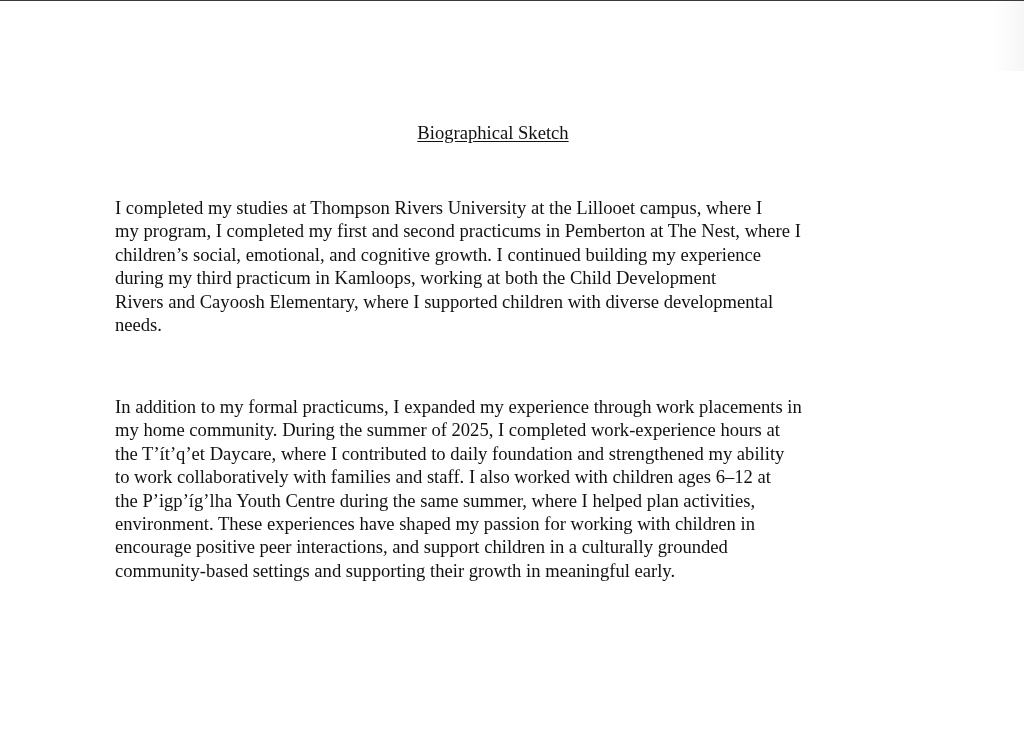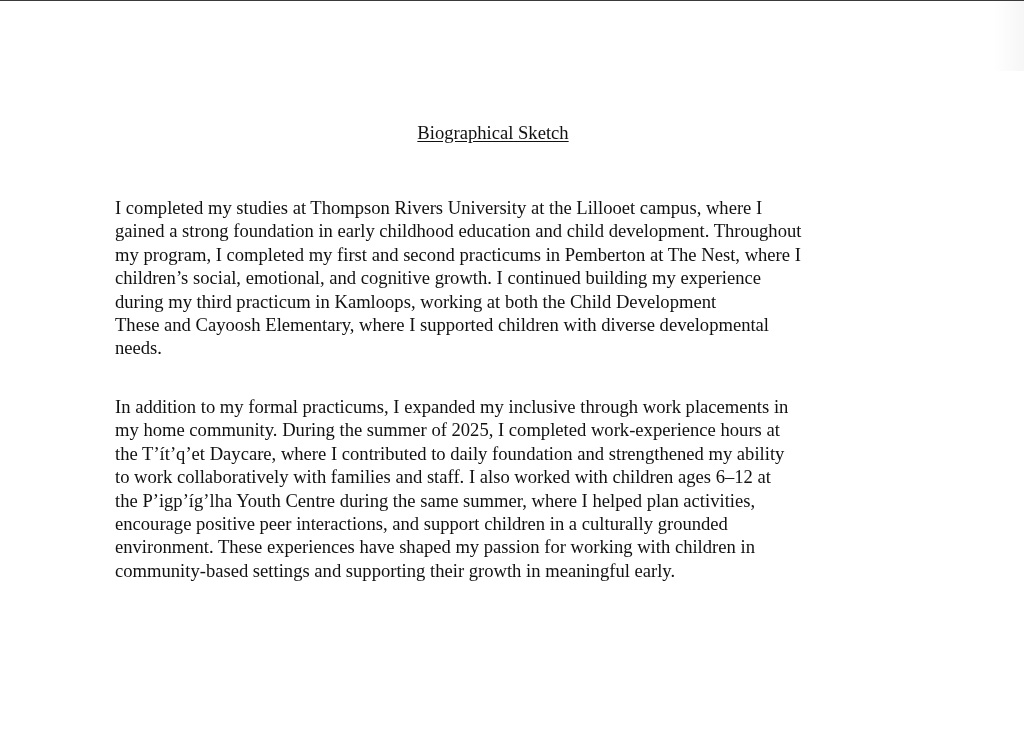--- a/index.html
+++ b/index.html
@@ -72,31 +72,30 @@
 
 <div class="frame">
   <div class="top-edge"></div>
   <div class="right-shade"></div>
 
   <div class="page">
     <div class="title">Biographical Sketch</div>
 
     <div class="para para1">
         <span class="line"><span>I completed my studies at Thompson Rivers University at the Lillooet campus, where I</span></span>
-        <span class="line"><span>gained a strong foundation in early childhood education and child development. Throughout</span></span>
         <span class="line"><span>my program, I completed my first and second practicums in Pemberton at </span><span class="it">The Nest</span><span>, where I</span></span>
         <span class="line"><span>children’s social, emotional, and cognitive growth. I continued building my experience</span></span>
         <span class="line"><span>during my third practicum in Kamloops, working at both the </span><span class="it">Child Development</span></span>
-        <span class="line"><span class="it">These</span><span> and </span><span class="it">Cayoosh Elementary</span><span>, where I supported children with diverse developmental</span></span>
+        <span class="line"><span class="it">Rivers</span><span> and </span><span class="it">Cayoosh Elementary</span><span>, where I supported children with diverse developmental</span></span>
         <span class="line"><span>needs.</span></span>
       </div>
     <div class="para para2">
-        <span class="line"><span>In addition to my formal practicums, I expanded my inclusive through work placements in</span></span>
+        <span class="line"><span>In addition to my formal practicums, I expanded my experience through work placements in</span></span>
         <span class="line"><span>my home community. During the summer of 2025, I completed work-experience hours at</span></span>
         <span class="line"><span>the </span><span class="it">T’ít’q’et Daycare</span><span>, where I contributed to daily foundation and strengthened my ability</span></span>
         <span class="line"><span>to work collaboratively with families and staff. I also worked with children ages 6–12 at</span></span>
         <span class="line"><span>the </span><span class="it">P’igp’íg’lha Youth Centre</span><span> during the same summer, where I helped plan activities,</span></span>
+        <span class="line"><span>environment. These experiences have shaped my passion for working with children in</span></span>
         <span class="line"><span>encourage positive peer interactions, and support children in a culturally grounded</span></span>
-        <span class="line"><span>environment. These experiences have shaped my passion for working with children in</span></span>
         <span class="line"><span>community-based settings and supporting their growth in meaningful early.</span></span>
       </div>
   </div>
 </div>
 
 </body></html>

